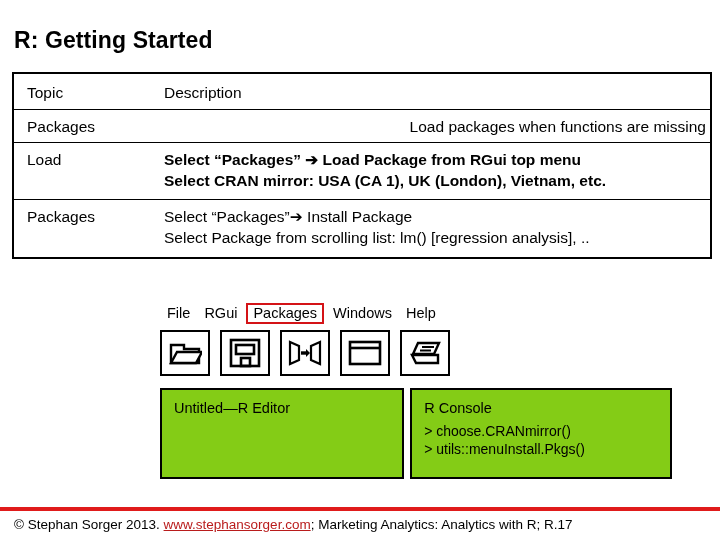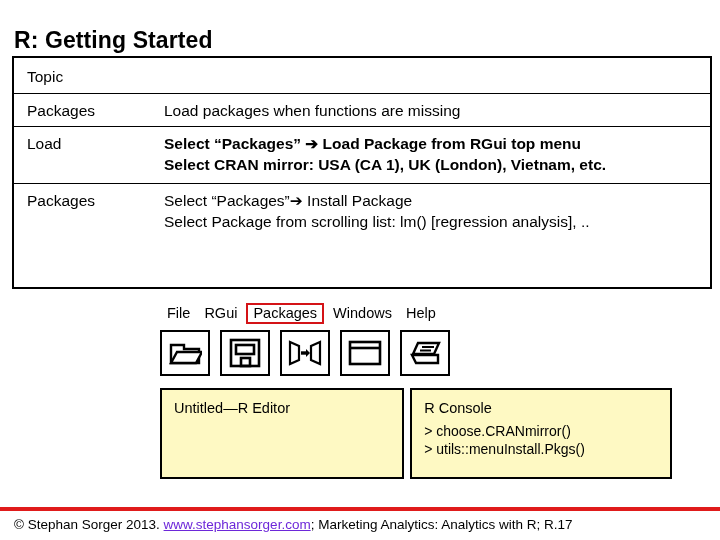--- a/index.html
+++ b/index.html
@@ -26,23 +26,23 @@
     font-weight: bold;
     letter-spacing: 0.1px;
     line-height: 28px;
     white-space: nowrap;
   }
 
   
   #topic-table {
     position: absolute;
     left: 12px;
-    top: 56px;
+    top: 72px;
     width: 700px;
-    height: 233px;
+    height: 187px;
     box-sizing: border-box;
     border: 2px solid #000000;
     border-collapse: collapse;
   }
   .trow {
     position: absolute;
     left: 0;
     right: 0;
     box-sizing: border-box;
   }
@@ -115,21 +115,21 @@
 
   
   #panels {
     display: flex;
     gap: 6px;
     margin-top: 12px;
   }
   .panel {
     border: 2px solid #000000;
     box-sizing: border-box;
-    background: #fef9c3;
+    background: #84cc16;
     padding: 9px 12px;
   }
   #panel-editor { width: 248px; height: 91px; }
   #panel-console { width: 266px; height: 91px; }
   .panel-title {
     font-size: 14.5px;
     line-height: 18px;
     white-space: nowrap;
   }
   .console-lines {
@@ -150,39 +150,42 @@
   }
   #footer-text {
     position: absolute;
     left: 14px;
     top: 516px;
     font-size: 13.5px;
     line-height: 18px;
     white-space: nowrap;
   }
   #footer-link {
-    color: #6d28d9;
+    color: #b91c1c;
     text-decoration: underline;
   }
 </style>
 </head>
 <body>
 
 <div id="slide-title">R: Getting Started</div>
 
 <div id="topic-table">
 
   <div class="trow" style="top:0; height:35px;">
     <div class="cell-topic" style="top:9px;">Topic</div>
+    <div class="cell-desc" style="top:9px;">
+      <div class="desc-line">Description</div>
+    </div>
   </div>
   <div class="trow-sep" style="top:35px;"></div>
 
   <div class="trow" style="top:35px; height:33px;">
     <div class="cell-topic" style="top:8px;">Packages</div>
-    <div class="cell-desc" style="top:8px;">
+    <div class="cell-desc" style="top:8px;text-align:right;">
       <div class="desc-line">Load packages when functions are missing</div>
     </div>
   </div>
   <div class="trow-sep" style="top:68px;"></div>
 
   <div class="trow" style="top:68px; height:57px;">
     <div class="cell-topic" style="top:8px;">Load</div>
     <div class="cell-desc" style="top:8px;font-weight:bold;">
       <div class="desc-line">Select “Packages” ➔ Load Package from RGui top menu</div>
       <div class="desc-line">Select CRAN mirror: USA (CA 1), UK (London), Vietnam, etc.</div>

